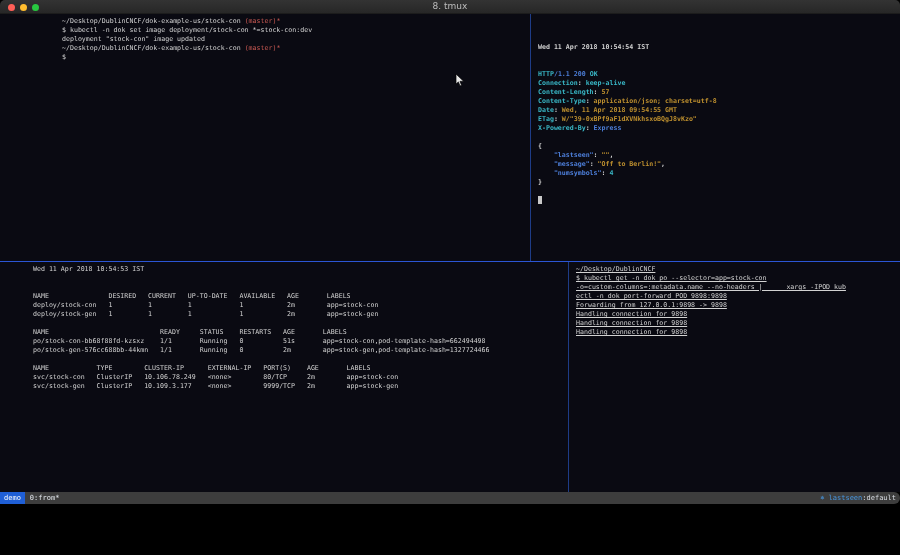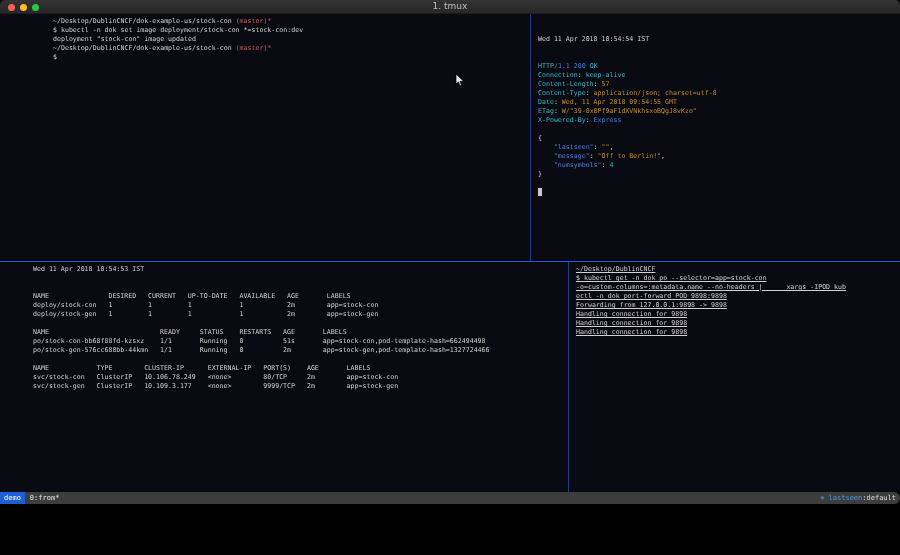--- a/index.html
+++ b/index.html
@@ -18,22 +18,22 @@
   .tl.yellow { background:#febc2e; }
   .tl.green { background:#28c840; }
   .title { width:100%; text-align:center; line-height:13px; font-size:9px; color:#bcbcbc;
            font-family:"DejaVu Sans", sans-serif; }
 
   
   .terminal { position:absolute; top:14px; left:0; width:900px; height:478px; background:#0a0a12; }
   .pane { position:absolute; white-space:pre; overflow:hidden;
           font-size:6.6px; line-height:9px; color:#d2d2d2; }
   .tline { height:9px; }
-  .pane-tl { left:3px;   top:0;     width:530px; height:247px; padding:3px 2px 0 50px; }
-  .pane-tr { left:531px; top:0;   width:369px; height:247px; padding:21px 2px 0 7px; }
+  .pane-tl { left:12px;   top:0;     width:530px; height:247px; padding:3px 2px 0 50px; }
+  .pane-tr { left:531px; top:8px;   width:369px; height:247px; padding:21px 2px 0 7px;font-weight:bold; }
   .pane-bl { left:0;   top:248px; width:568px; height:230px; padding:3px 2px 0 33px; }
   .pane-br { left:569px; top:248px; width:331px; height:230px; padding:3px 8px 0 7px;text-decoration:underline; }
   .vdiv { position:absolute; width:1px; background:#1e3c86; }
   .vdiv-top { left:530px; top:0; height:247px; }
   .vdiv-bottom { left:568px; top:248px; height:230px; }
   .hdiv { position:absolute; left:0; top:247px; width:900px; height:1px; background:#2b55d4; }
 
   
   .c-fg     { color:#d2d2d2; }
   .c-red    { color:#cb5a54; }
@@ -59,21 +59,21 @@
 <body>
 
 <div class="screen">
 
   <div class="titlebar">
     <div class="traffic-lights">
       <span class="tl red"></span>
       <span class="tl yellow"></span>
       <span class="tl green"></span>
     </div>
-    <div class="title">1. tmux</div>
+    <div class="title">8. tmux</div>
   </div>
 
   <div class="terminal">
     <div class="pane pane-tl"><div class="tline"><span class="c-fg">~/Desktop/DublinCNCF/dok-example-us/stock-con </span><span class="c-red">(master)</span><span class="c-red">*</span></div><div class="tline"><span class="c-fg">$ kubectl -n dok set image deployment/stock-con *=stock-con:dev</span></div><div class="tline"><span class="c-fg">deployment "stock-con" image updated</span></div><div class="tline"><span class="c-fg">~/Desktop/DublinCNCF/dok-example-us/stock-con </span><span class="c-red">(master)</span><span class="c-red">*</span></div><div class="tline"><span class="c-fg">$ </span></div></div>
     <div class="vdiv vdiv-top"></div>
     <div class="pane pane-tr"><div class="tline"><span class="c-fg">Wed 11 Apr 2018 10:54:54 IST</span></div><div class="tline"></div><div class="tline"></div><div class="tline"><span class="c-cyan">HTTP</span><span class="c-blue">/</span><span class="c-blue">1.1</span><span class="c-fg"> </span><span class="c-blue">200</span><span class="c-fg"> </span><span class="c-cyan">OK</span></div><div class="tline"><span class="c-cyan">Connection</span><span class="c-fg">: </span><span class="c-cyan">keep-alive</span></div><div class="tline"><span class="c-cyan">Content-Length</span><span class="c-fg">: </span><span class="c-orange">57</span></div><div class="tline"><span class="c-cyan">Content-Type</span><span class="c-fg">: </span><span class="c-orange">application/json; charset=utf-8</span></div><div class="tline"><span class="c-cyan">Date</span><span class="c-fg">: </span><span class="c-orange">Wed, 11 Apr 2018 09:54:55 GMT</span></div><div class="tline"><span class="c-cyan">ETag</span><span class="c-fg">: </span><span class="c-orange">W/"39-0xBPf9aF1dXVNkhsxoBQgJ8vKzo"</span></div><div class="tline"><span class="c-cyan">X-Powered-By</span><span class="c-fg">: </span><span class="c-blue">Express</span></div><div class="tline"></div><div class="tline"><span class="c-fg">{</span></div><div class="tline"><span class="c-fg">    </span><span class="c-blue">"lastseen"</span><span class="c-fg">: </span><span class="c-orange">""</span><span class="c-fg">,</span></div><div class="tline"><span class="c-fg">    </span><span class="c-blue">"message"</span><span class="c-fg">: </span><span class="c-orange">"Off to Berlin!"</span><span class="c-fg">,</span></div><div class="tline"><span class="c-fg">    </span><span class="c-blue">"numsymbols"</span><span class="c-fg">: </span><span class="c-cyan">4</span></div><div class="tline"><span class="c-fg">}</span></div><div class="tline"></div><div class="tline"><span class="c-cursor"> </span></div></div>
     <div class="hdiv"></div>
     <div class="pane pane-bl"><div class="tline"><span class="c-fg">Wed 11 Apr 2018 10:54:53 IST</span></div><div class="tline"></div><div class="tline"></div><div class="tline"><span class="c-fg">NAME               DESIRED   CURRENT   UP-TO-DATE   AVAILABLE   AGE       LABELS</span></div><div class="tline"><span class="c-fg">deploy/stock-con   1         1         1            1           2m        app=stock-con</span></div><div class="tline"><span class="c-fg">deploy/stock-gen   1         1         1            1           2m        app=stock-gen</span></div><div class="tline"></div><div class="tline"><span class="c-fg">NAME                            READY     STATUS    RESTARTS   AGE       LABELS</span></div><div class="tline"><span class="c-fg">po/stock-con-bb68f88fd-kzsxz    1/1       Running   0          51s       app=stock-con,pod-template-hash=662494498</span></div><div class="tline"><span class="c-fg">po/stock-gen-576cc688bb-44kmn   1/1       Running   0          2m        app=stock-gen,pod-template-hash=1327724466</span></div><div class="tline"></div><div class="tline"><span class="c-fg">NAME            TYPE        CLUSTER-IP      EXTERNAL-IP   PORT(S)    AGE       LABELS</span></div><div class="tline"><span class="c-fg">svc/stock-con   ClusterIP   10.106.78.249   &lt;none&gt;        80/TCP     2m        app=stock-con</span></div><div class="tline"><span class="c-fg">svc/stock-gen   ClusterIP   10.109.3.177    &lt;none&gt;        9999/TCP   2m        app=stock-gen</span></div></div>
     <div class="vdiv vdiv-bottom"></div>
     <div class="pane pane-br"><div class="tline"><span class="c-fg">~/Desktop/DublinCNCF</span></div><div class="tline"><span class="c-fg">$ kubectl get -n dok po --selector=app=stock-con</span></div><div class="tline"><span class="c-fg">-o=custom-columns=:metadata.name --no-headers |      xargs -IPOD kub</span></div><div class="tline"><span class="c-fg">ectl -n dok port-forward POD 9898:9898</span></div><div class="tline"><span class="c-fg">Forwarding from 127.0.0.1:9898 -&gt; 9898</span></div><div class="tline"><span class="c-fg">Handling connection for 9898</span></div><div class="tline"><span class="c-fg">Handling connection for 9898</span></div><div class="tline"><span class="c-fg">Handling connection for 9898</span></div></div>

